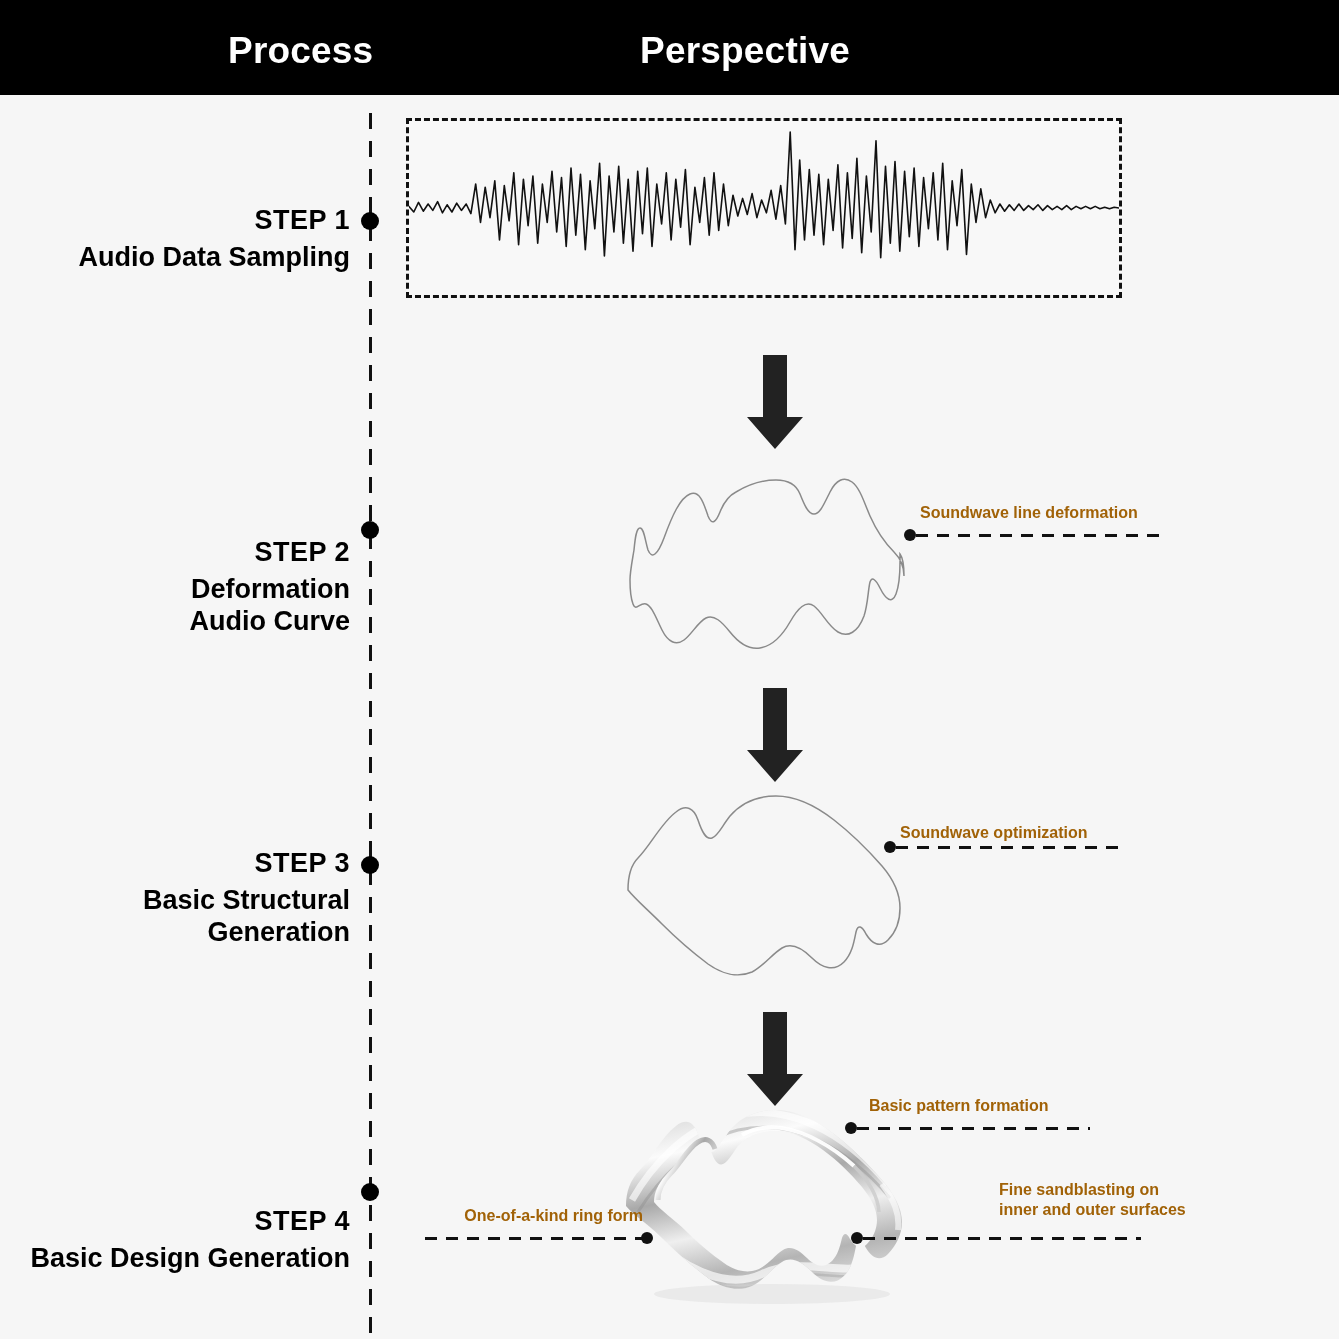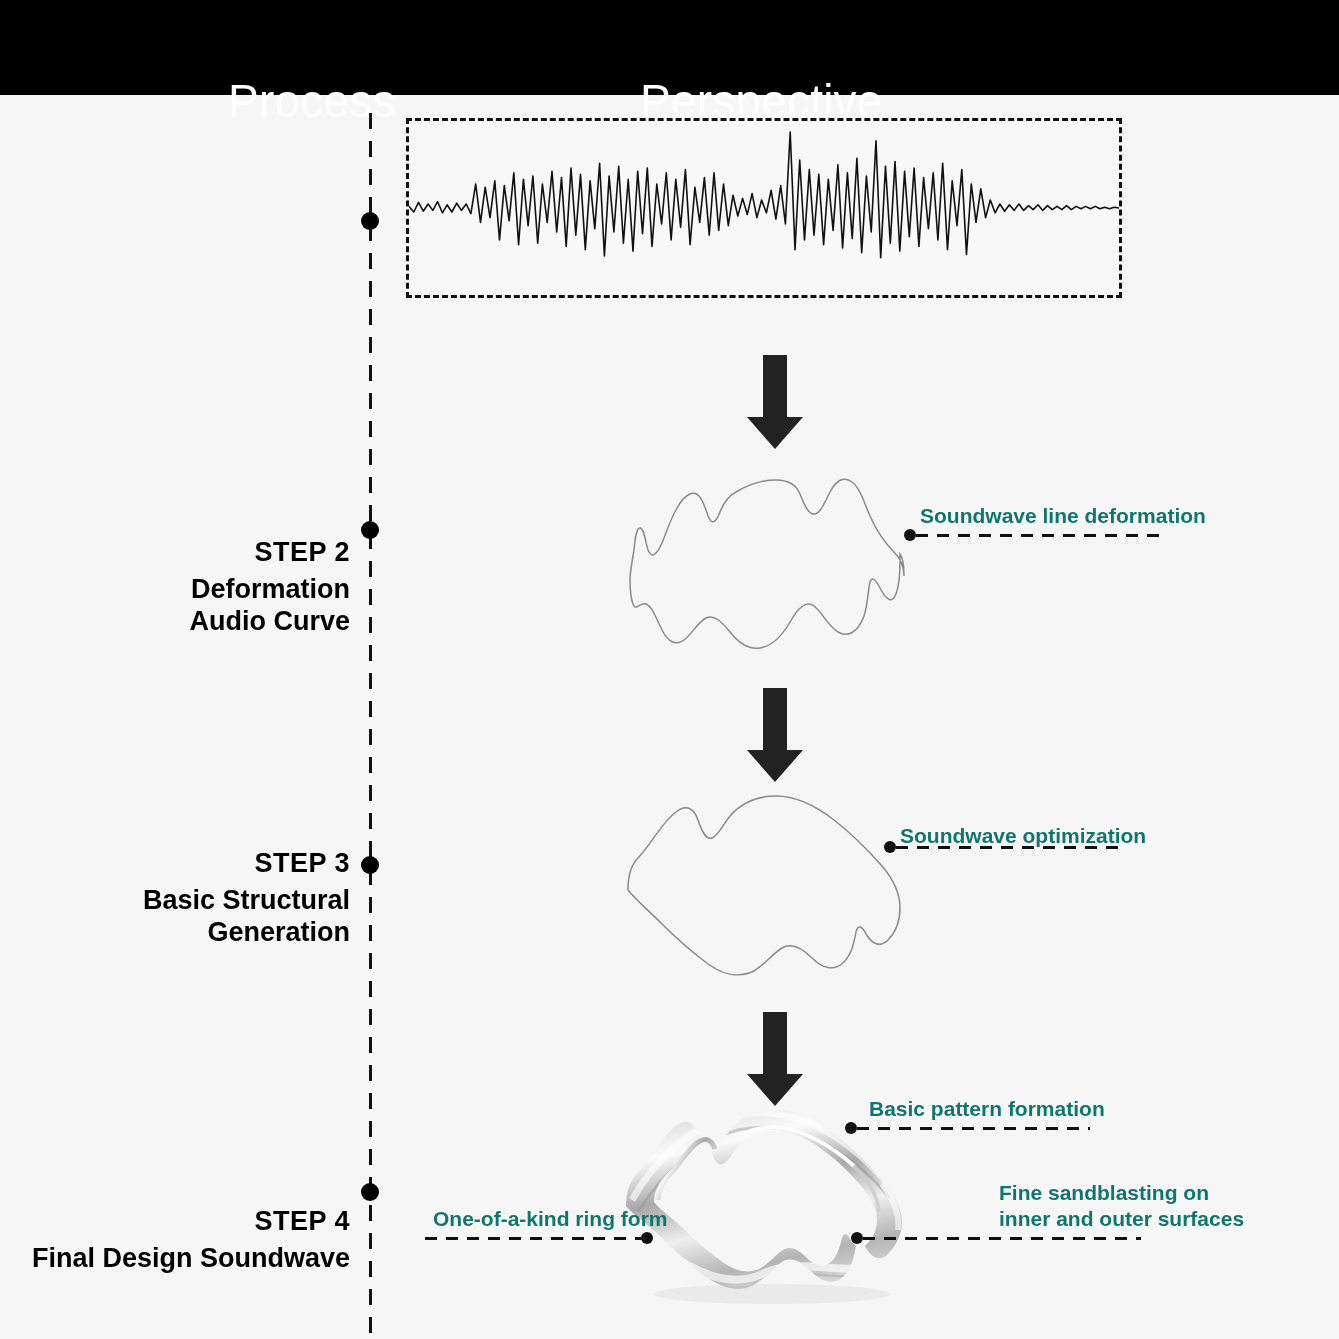--- a/index.html
+++ b/index.html
@@ -21,25 +21,24 @@
     position: absolute;
     left: 0; top: 0;
     width: 1339px;
     height: 95px;
     background: #000000;
   }
   .header-title {
     position: absolute;
     top: 30px;
     color: #ffffff;
-    font-size: 46px;
-    font-weight: 400;
+    font-size: 37px;
+    font-weight: 700;
     letter-spacing: 0.2px;
     white-space: nowrap;
-    margin-top: 44px;
   }
   #header-process  { left: 228px; }
   #header-perspective { left: 640px; }
 
   
   #timeline-axis {
     position: absolute;
     left: 369px;
     top: 113px;
     width: 3px;
@@ -122,23 +121,23 @@
     top: -1px;
     height: 3px;
     background: repeating-linear-gradient(
       to right,
       #111 0px, #111 12px,
       rgba(0,0,0,0) 12px, rgba(0,0,0,0) 21px
     );
   }
   .callout-text {
     position: absolute;
-    font-size: 21px;
+    font-size: 16px;
     font-weight: bold;
-    color: #0f766e;
+    color: #a16207;
     white-space: nowrap;
     line-height: 1.22;
   }
   .callout-text .ln { display: block; }
   .callout-text.to-right { text-align: left; }
   .callout-text.to-left  { text-align: right; }
 
   
   #ring-wrap {
     position: absolute;
@@ -157,41 +156,47 @@
     <div class="header-title" id="header-process">Process</div>
     <div class="header-title" id="header-perspective">Perspective</div>
   </div>
 
   <div id="timeline-axis"></div>
   <div class="timeline-dot" style="top:212px;"></div>
   <div class="timeline-dot" style="top:521px;"></div>
   <div class="timeline-dot" style="top:856px;"></div>
   <div class="timeline-dot" style="top:1183px;"></div>
 
+  <div class="step-block" style="top:206px; left:0; width:350px;">
+    <div class="step-num">STEP 1</div>
+    <div class="step-name">
+      <span class="ln">Audio Data Sampling</span>
+    </div>
+  </div>
 
   <div class="step-block" style="top:538px; left:0; width:350px;">
     <div class="step-num">STEP 2</div>
     <div class="step-name">
       <span class="ln">Deformation</span>
       <span class="ln">Audio Curve</span>
     </div>
   </div>
 
   <div class="step-block" style="top:849px; left:0; width:350px;">
     <div class="step-num">STEP 3</div>
     <div class="step-name">
       <span class="ln">Basic Structural</span>
       <span class="ln">Generation</span>
     </div>
   </div>
 
   <div class="step-block" style="top:1207px; left:0; width:350px;">
     <div class="step-num">STEP 4</div>
     <div class="step-name">
-      <span class="ln">Final Design Soundwave</span>
+      <span class="ln">Basic Design Generation</span>
     </div>
   </div>
 
   <div id="waveform-box">
     <svg id="waveform-svg" width="710" height="174" viewBox="0 0 710 174">
       <polyline id="waveform-path" fill="none" stroke="#111111" stroke-width="1.6" stroke-linejoin="round" stroke-linecap="round" points="0.0,85.4 4.8,91.0 9.5,81.4 14.3,90.2 19.1,83.0 23.8,89.4 28.6,80.6 33.4,91.8 38.1,83.8 42.9,91.0 47.7,82.2 52.4,89.4 57.2,83.0 61.9,92.6 66.7,63.0 71.5,101.4 76.2,66.2 81.0,96.6 85.8,59.8 90.5,119.0 95.3,64.6 100.1,99.8 104.8,51.8 109.6,123.8 114.4,58.2 119.1,104.6 123.9,55.0 128.7,122.2 133.4,63.0 138.2,101.4 143.0,50.2 147.7,111.0 152.5,56.6 157.2,125.4 162.0,47.0 166.8,114.2 171.5,53.4 176.3,128.6 181.1,59.8 185.8,107.8 190.6,42.2 195.4,135.0 200.1,55.0 204.9,111.0 209.7,45.4 214.4,122.2 219.2,58.2 224.0,130.2 228.7,50.2 233.5,112.6 238.3,47.0 243.0,125.4 247.8,63.0 252.6,103.0 257.3,51.8 262.1,119.0 266.8,58.2 271.6,106.2 276.4,48.6 281.1,123.8 285.9,66.2 290.7,101.4 295.4,56.6 300.2,114.2 305.0,51.8 309.7,109.4 314.5,63.0 319.3,104.6 324.0,74.2 328.8,95.0 333.6,77.4 338.3,93.4 343.1,72.6 347.9,96.6 352.6,79.0 357.4,91.8 362.1,69.4 366.9,98.2 371.7,64.6 376.4,103.0 381.2,11.0 386.0,128.6 390.7,39.0 395.5,119.0 400.3,48.6 405.0,114.2 409.8,53.4 414.6,123.8 419.3,58.2 424.1,109.4 428.9,43.8 433.6,127.0 438.4,51.8 443.2,117.4 447.9,37.4 452.7,131.8 457.4,55.0 462.2,111.0 467.0,19.8 471.7,136.6 476.5,45.4 481.3,122.2 486.0,40.6 490.8,130.2 495.6,50.2 500.3,115.8 505.1,47.0 509.9,125.4 514.6,56.6 519.4,107.8 524.2,51.8 528.9,119.0 533.7,42.2 538.5,128.6 543.2,59.8 548.0,104.6 552.8,48.6 557.5,133.4 562.3,63.0 567.0,101.4 571.8,67.8 576.6,96.6 581.3,79.0 586.1,91.8 590.9,83.0 595.6,90.2 600.4,83.8 605.2,89.4 609.9,83.0 614.7,89.4 619.5,84.6 624.2,88.6 629.0,83.8 633.8,89.4 638.5,84.6 643.3,88.6 648.1,85.4 652.8,88.6 657.6,84.6 662.3,88.6 667.1,85.4 671.9,87.8 676.6,85.4 681.4,87.8 686.2,85.4 690.9,87.8 695.7,86.2 700.5,87.8 705.2,86.2 710.0,87.0"></polyline>
     </svg>
   </div>
 
   <div class="flow-arrow" style="left:745px; top:355px;">

